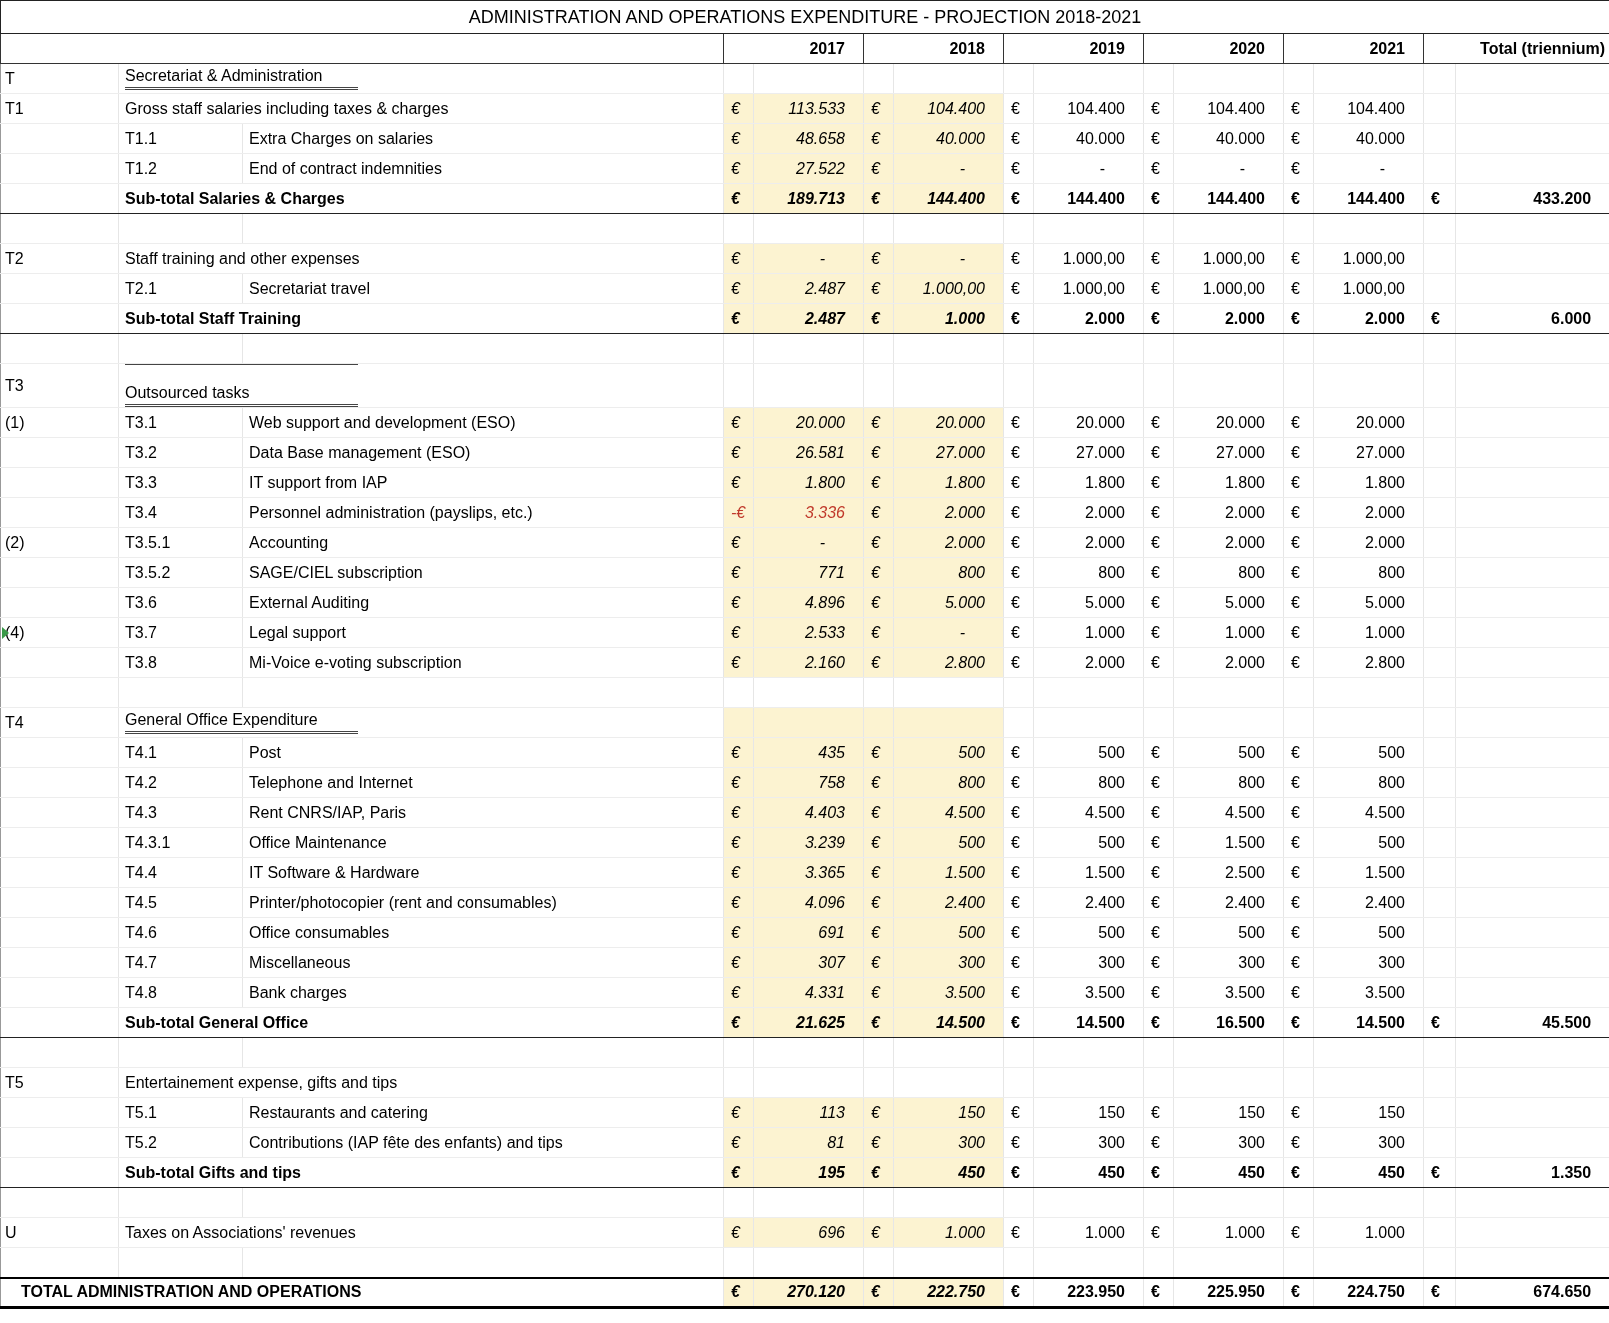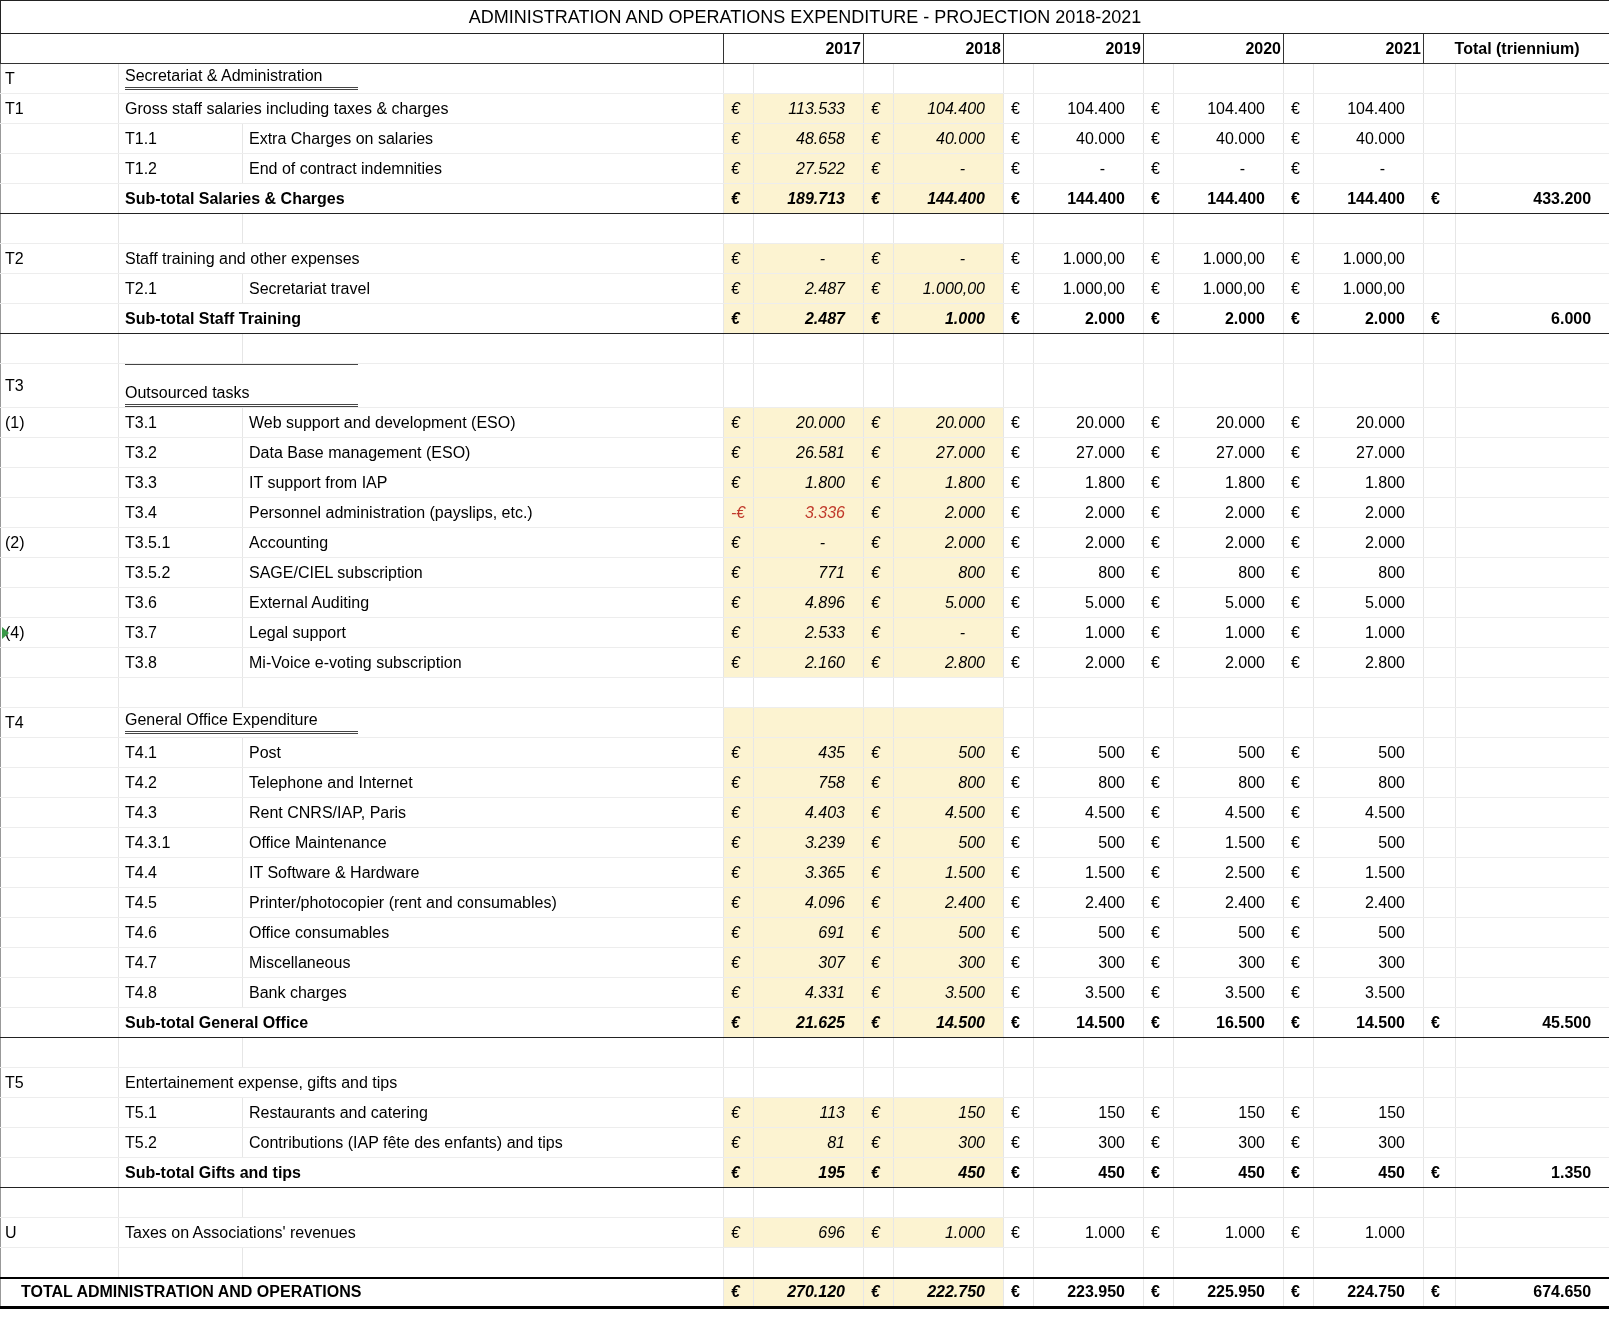--- a/index.html
+++ b/index.html
@@ -8,22 +8,22 @@
 
   table { border-collapse: collapse; table-layout: fixed; width: 1609px;
           border-left: 1px solid #999; border-right: 1px solid #777; }
   th, td { height: 30px; padding: 0 4px; font-size: 16px; white-space: nowrap;
            overflow: hidden; vertical-align: middle; font-weight: normal; }
   td { border-right: 1px solid #e6e6e6; border-bottom: 1px solid #ededed; }
 
   .title-cell { border: 1px solid #222; font-weight: normal; text-align: center;
                 font-size: 18px; height: 33px; }
   .hcell { border: 1px solid #333; font-weight: bold; }
-  .hyear  { text-align: right; padding-right: 2px; }
-  .htotal { text-align: center; padding-left: 5px; margin-left: 15px; }
+  .hyear  { text-align: right; padding-right: 18px; }
+  .htotal { text-align: right; padding-left: 5px; margin-left: 15px; }
 
   .code1 { padding-left: 4px; position: relative; }
   .code2 { padding-left: 6px; }
   .lbl   { padding-left: 6px; text-align: left; }
 
   .sym { padding-left: 7px; border-left: 1px solid #e0e0e0; }
   .val { text-align: right; padding-right: 18px; }
   .val.dash { padding-right: 38px; }
   .val.tv { }
 

